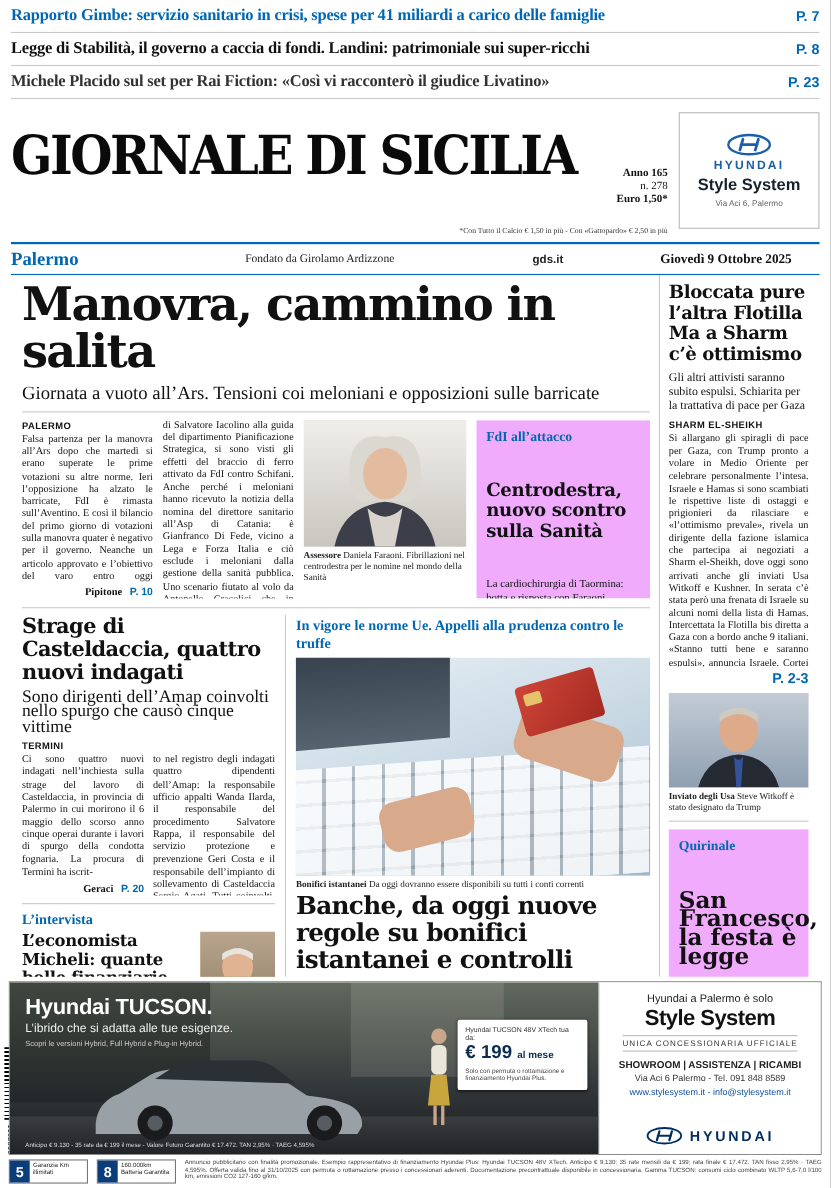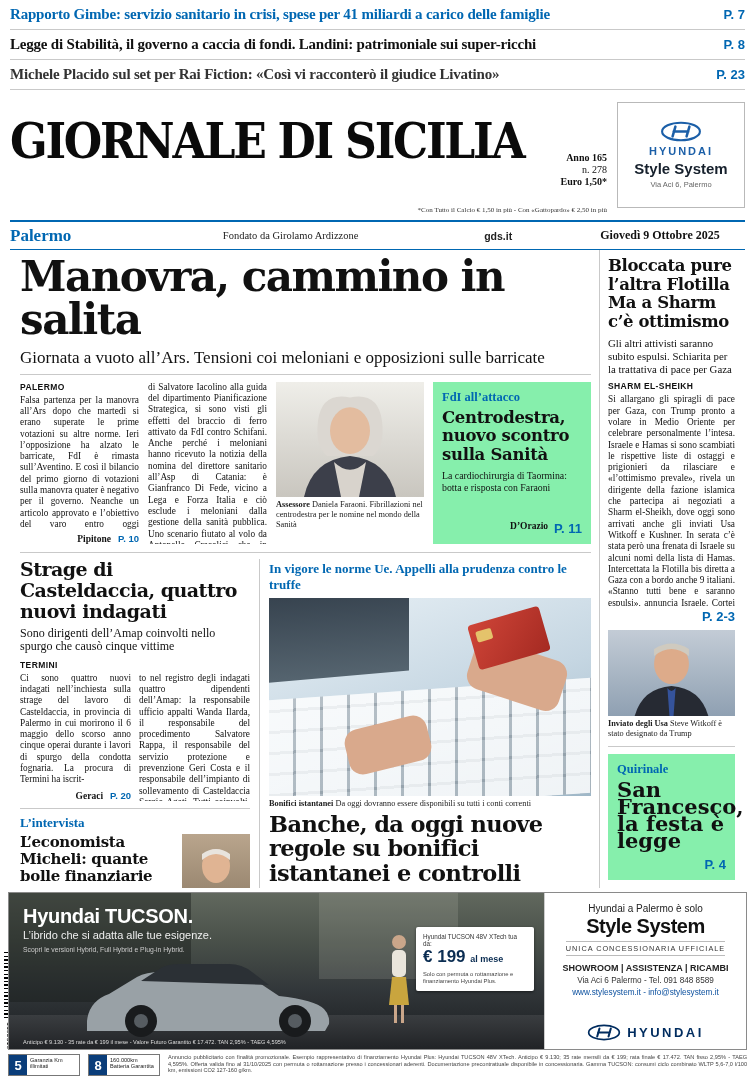--- a/index.html
+++ b/index.html
@@ -58,32 +58,32 @@
   .sec { font-family:"Liberation Sans", sans-serif; font-weight:bold; font-size:8.5px;
     letter-spacing:0.4px; margin-bottom:3px; }
   .body { font-size:9.3px; line-height:11.3px; text-align:justify; hyphens:auto; overflow:hidden; flex:1; }
   .byline { display:flex; justify-content:flex-end; gap:7px; align-items:baseline;
     font-weight:bold; font-size:9.5px; margin-top:3px; flex:none; }
   .byline .page-ref { font-size:9.5px; }
   .photo-frame { width:100%; height:115px; overflow:hidden; background:#d8d4cf; }
   .photo-frame svg { width:100%; height:100%; display:block; }
   .caption { font-size:8.3px; line-height:10px; margin-top:3px; color:#222; }
   .cap-b { font-weight:bold; }
-  .bluebox { background:#86efac; padding:8px 9px; height:100%; display:flex; flex-direction:column; }
+  .bluebox { background:#f0abfc; padding:8px 9px; height:100%; display:flex; flex-direction:column;gap:28px; }
   .box-kicker { color:#0067b2; font-weight:bold; font-size:12.5px; margin-bottom:4px; }
   .box-title { font-family:"DejaVu Serif", serif; font-weight:bold; font-size:16.5px; line-height:18.5px; margin-bottom:6px; letter-spacing:-0.3px; }
   .box-text { font-size:9.8px; line-height:11.8px; }
   .box-byline { margin-top:auto; display:flex; justify-content:flex-end; gap:6px; font-weight:bold; font-size:9.5px; }
   
   .mid { display:flex; margin-top:6px; }
   .mid-left { width:240px; flex:none; border-right:1px solid #c9c9c9; padding-right:9px; display:flex; flex-direction:column; }
   .mid-right { flex:1; padding-left:9px; display:flex; flex-direction:column; }
   .cast-h { font-family:"DejaVu Serif", serif; font-weight:bold; font-size:19px; line-height:21px;
     letter-spacing:-0.5px; margin-bottom:5px; }
-  .cast-sf { font-size:12px; line-height:13.5px; margin-bottom:6px; }
+  .cast-sf { font-size:16px; line-height:13.5px; margin-bottom:6px; }
   .cast-cols { display:flex; gap:8px; height:128px; overflow:hidden; }
   .ccol { flex:1; display:flex; flex-direction:column; overflow:hidden; }
   .divider { border-top:1px solid #c9c9c9; margin:7px 0 6px; }
   .label-blue { color:#0067b2; font-weight:bold; font-size:13px; margin-bottom:3px; }
   .int-row { display:flex; gap:6px; }
   .int-left { flex:1; }
   .int-h { font-family:"DejaVu Serif", serif; font-weight:bold; font-size:15px; line-height:17px; letter-spacing:-0.3px; }
   .int-photo { width:68px; height:82px; flex:none; overflow:hidden; background:#cbb8a4; }
   .int-photo svg { width:100%; height:100%; display:block; }
   

